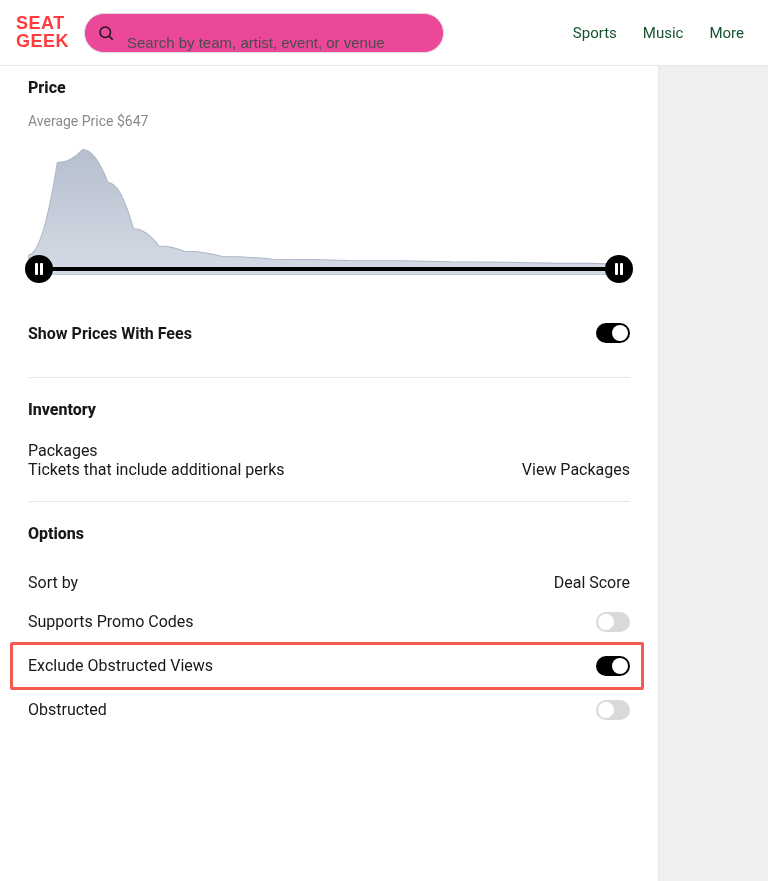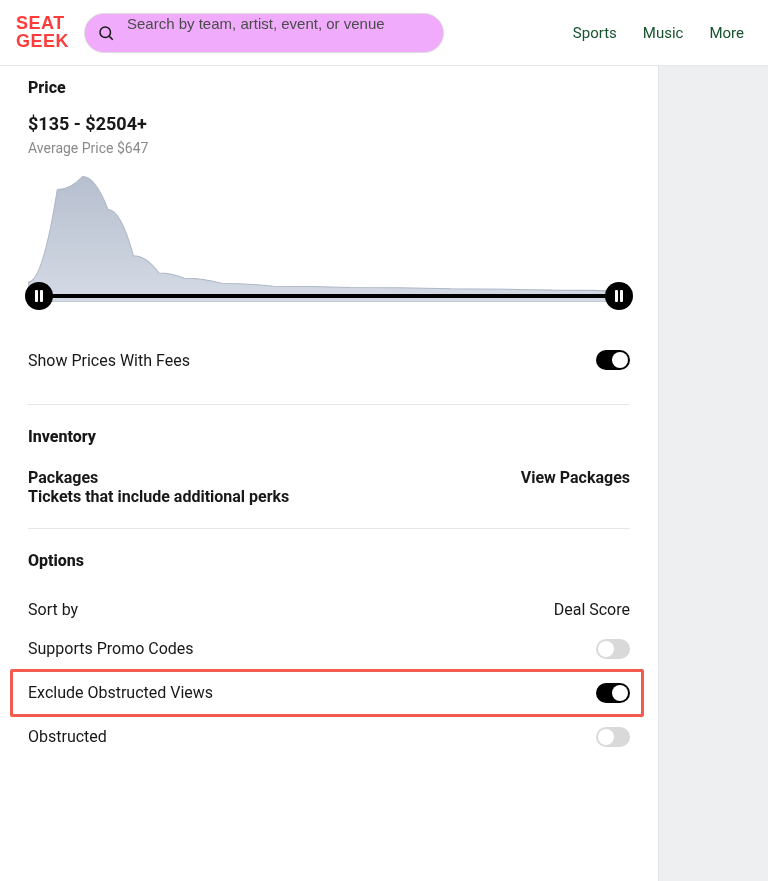--- a/index.html
+++ b/index.html
@@ -47,23 +47,23 @@
   }
   .search-wrap {
     flex: 1 1 auto;
     max-width: 360px;
   }
   .search {
     position: relative;
     height: 40px;
     border: 1px solid #dcdcdc;
     border-radius: 999px;
-    background: #f0abfc;
+    background: #ec4899;
     display: flex;
-    align-items: flex-start;
+    align-items: flex-end;
     padding: 0 14px 0 40px;
   }
   .search .icon {
     position: absolute;
     left: 12px;
     top: 50%;
     transform: translateY(-50%);
     width: 18px; height: 18px;
     color: #181818;
   }
@@ -245,23 +245,22 @@
     content: "";
     position: absolute;
     left: -18px; right: -14px;
     top: -2px; bottom: -2px;
     border: 3px solid var(--highlight);
     border-radius: 2px;
     pointer-events: none;
   }
 
   .packages-row {
-    display: flex; align-items: flex-start; justify-content: space-between;
+    display: flex; align-items: flex-end; justify-content: space-between;
     padding-top: 6px;
-    font-weight: bold;
   }
   .packages-link {
     font-size: 16px;
     color: #181818;
     cursor: pointer;
   }
 
 </style>
 </head>
 <body>
@@ -290,21 +289,20 @@
     <a href="#">More</a>
   </nav>
 </div>
 
 <div class="panel">
 
   <div class="panel-body">
 
     <div class="section">
       <h3>Price</h3>
-      <div class="price-range">$135 - $2504+</div>
       <div class="avg-price">Average Price $647</div>
 
       <div class="histogram-wrap">
         <svg class="histogram-svg" viewBox="0 0 600 130" preserveAspectRatio="none">
           <defs>
             <linearGradient id="pg" x1="0" y1="0" x2="0" y2="1">
               <stop offset="0%" stop-color="#b6bfcf"></stop>
               <stop offset="100%" stop-color="#d5dbe5"></stop>
             </linearGradient>
           </defs>
@@ -318,21 +316,21 @@
             </span>
         </div>
         <div class="slider-handle right">
           <span class="bars">
               <span></span>
               <span></span>
             </span>
         </div>
       </div>
 
-      <div class="row" style="margin-top:18px;">
+      <div class="row" style="margin-top:18px;font-weight:bold;">
         <span class="label">Show Prices With Fees</span>
         <div id="toggle-fees" class="toggle on">
           <div class="knob"></div>
         </div>
       </div>
     </div>
 
     <div class="section">
       <h3>Inventory</h3>
       <div class="packages-row">

